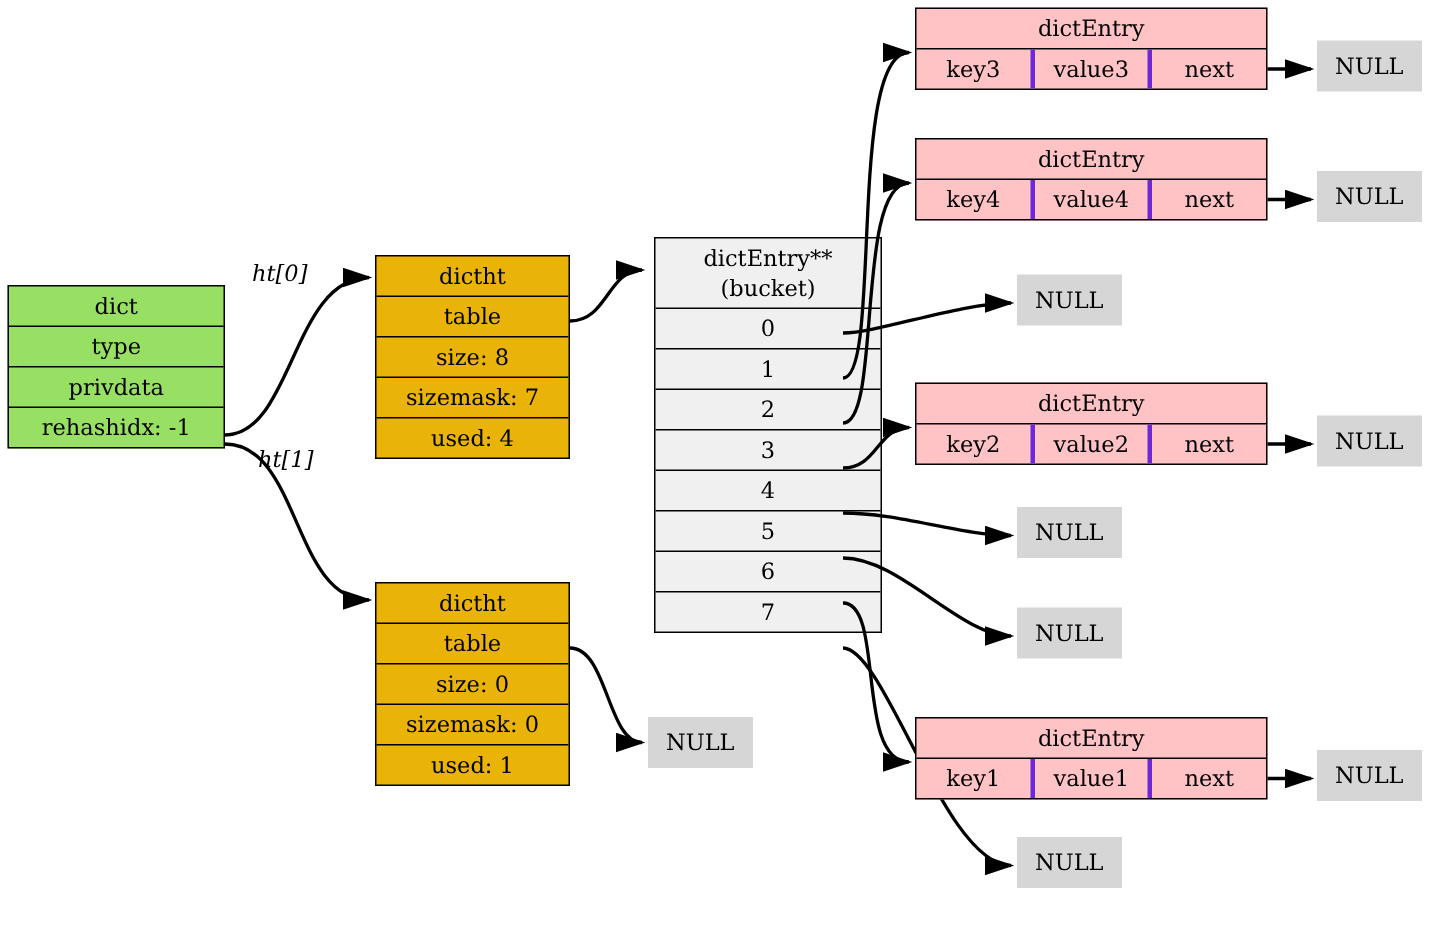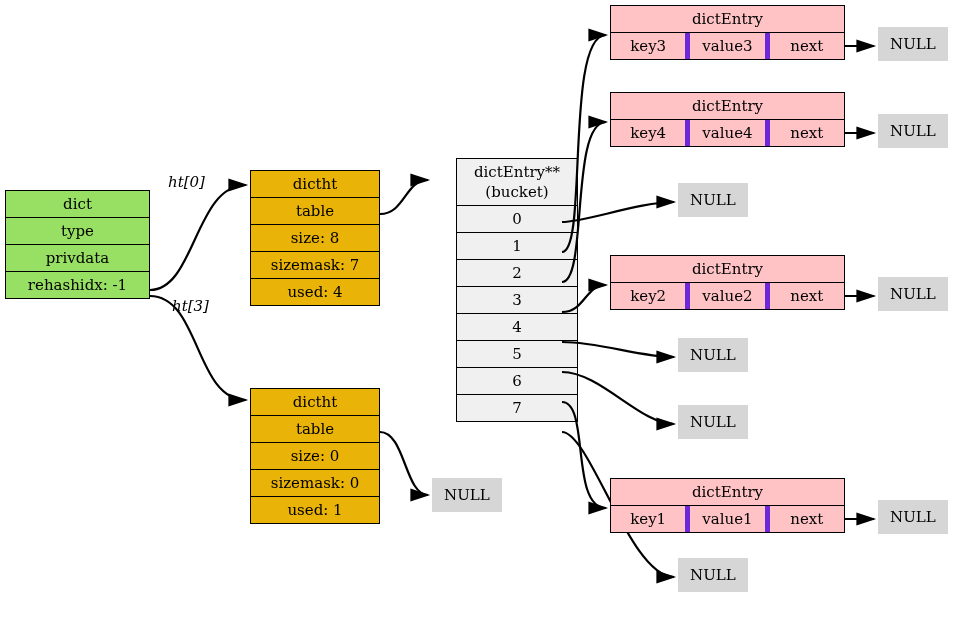--- a/index.html
+++ b/index.html
@@ -48,21 +48,21 @@
     padding: 4px;
   }
   .entry-row {
     display: flex;
     border-top: 1px solid #000;
   }
   .entry-row > div {
     flex: 1;
     text-align: center;
     padding: 4px 6px;
-    border-right: 5px solid #6d28d9;
+    border-right: 3px solid #6d28d9;
   }
   .entry-row > div:last-child { border-right: none; text-align: center; }
   .edge-label {
     position: absolute;
     font-size: 15px;
     z-index: 3;
     background: transparent;
     font-style: italic;
   }
   svg.edges {
@@ -77,39 +77,39 @@
 <body>
 
 <div class="node green" style="left:5px; top:190px; width:145px;">
   <div class="cell">dict</div>
   <div class="cell sep-top">type</div>
   <div class="cell sep-top">privdata</div>
   <div class="cell sep-top">rehashidx: -1</div>
 </div>
 
 <div class="edge-label" style="left:168px; top:173px;">ht[0]</div>
-<div class="edge-label" style="left:172px; top:297px;">ht[3]</div>
+<div class="edge-label" style="left:172px; top:297px;">ht[1]</div>
 
 <div class="node blue" style="left:250px; top:170px; width:130px;">
   <div class="cell">dictht</div>
   <div class="cell sep-top">table</div>
   <div class="cell sep-top">size: 8</div>
   <div class="cell sep-top">sizemask: 7</div>
   <div class="cell sep-top">used: 4</div>
 </div>
 
 <div class="node blue" style="left:250px; top:388px; width:130px;">
   <div class="cell">dictht</div>
   <div class="cell sep-top">table</div>
   <div class="cell sep-top">size: 0</div>
   <div class="cell sep-top">sizemask: 0</div>
   <div class="cell sep-top">used: 1</div>
 </div>
 
-<div class="node gray" style="left:456px; top:158px; width:122px;">
+<div class="node gray" style="left:436px; top:158px; width:152px;">
   <div class="cell" style="padding:4px 6px 2px;">dictEntry**</div>
   <div class="cell" style="padding:0 6px 4px;">(bucket)</div>
   <div class="cell sep-top">0</div>
   <div class="cell sep-top">1</div>
   <div class="cell sep-top">2</div>
   <div class="cell sep-top">3</div>
   <div class="cell sep-top">4</div>
   <div class="cell sep-top">5</div>
   <div class="cell sep-top">6</div>
   <div class="cell sep-top">7</div>

